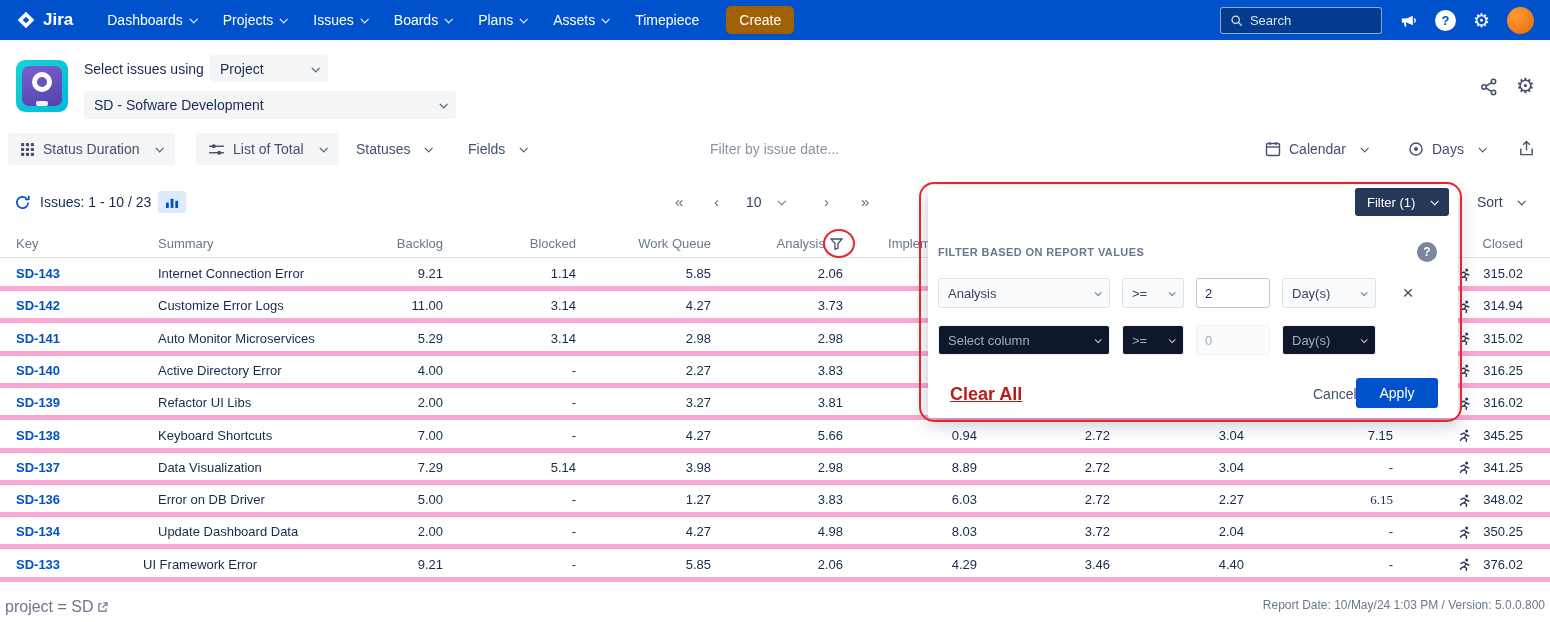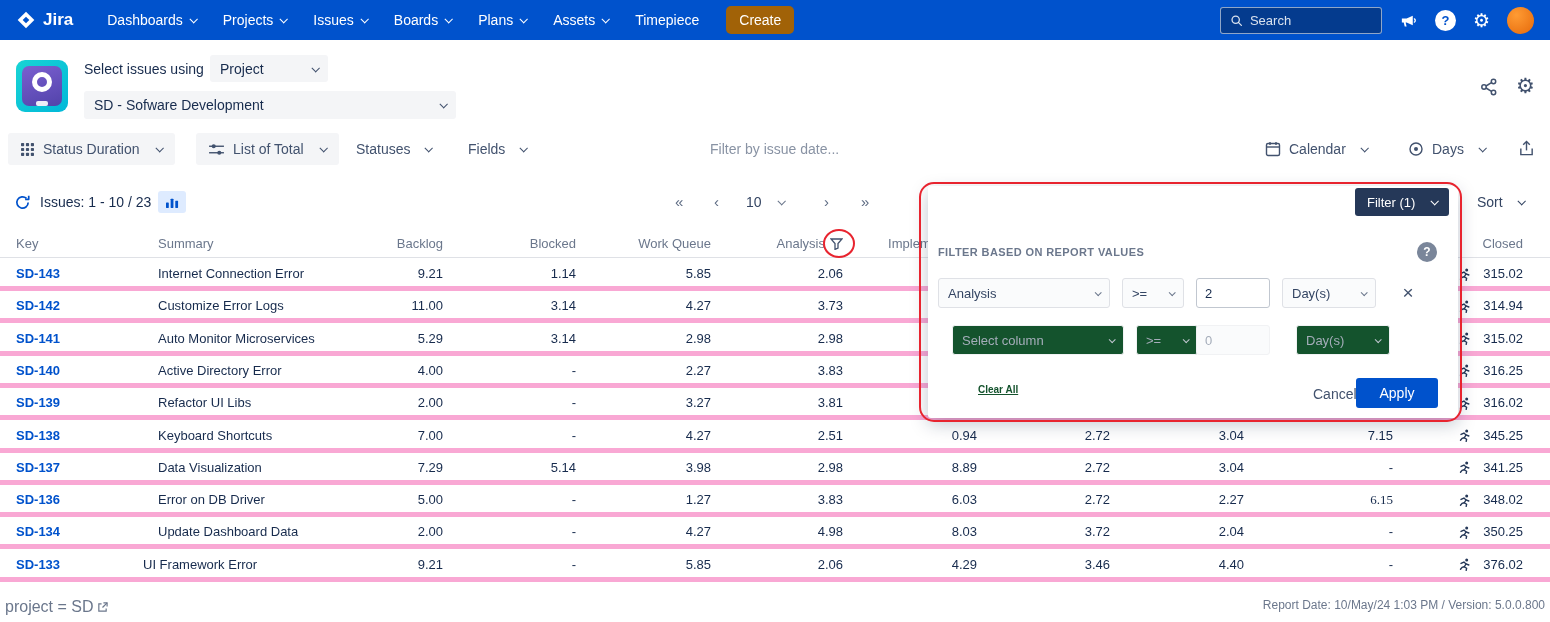--- a/index.html
+++ b/index.html
@@ -76,25 +76,25 @@
              color:#fff; font-size:12px; font-weight:bold; display:flex; align-items:center; justify-content:center; cursor:pointer; }
   .fp-row { position:absolute; left:0; width:530px; height:30px; }
   .sel { position:absolute; top:0; height:30px; background:#FAFBFC; border:1px solid #DFE1E6; border-radius:3px;
          display:flex; align-items:center; justify-content:space-between; padding:0 9px; font-size:13px;
          color:#344563; cursor:pointer; }
   .sel .chev { width:5px; height:5px; color:#6B778C; }
   .fp-input { position:absolute; left:268px; top:0; width:74px; height:30px; border:1px solid #C1C7D0;
               border-radius:3px; padding:0 8px; font-size:13px; font-family:inherit; color:#172B4D; }
   .fp-x { position:absolute; left:468px; top:2px; width:24px; height:26px; font-size:19px; color:#42526E;
           display:flex; align-items:center; justify-content:center; cursor:pointer; }
-  .fp-row.off .sel { background:#14532d; border-color:#F1F2F4; color:#A5ADBA;margin-left:14px; }
+  .fp-row.off .sel { background:#0f172a; border-color:#F1F2F4; color:#A5ADBA; }
   .fp-row.off .sel .chev { color:#C1C7D0; }
   .fp-row.off .fp-input { background:#FAFBFC; border-color:#F1F2F4; color:#A5ADBA; }
-  .fp-clear { position:absolute; left:22px; top:198px; font-size:10px; font-weight:bold; color:#14532d;
-              text-decoration:underline; cursor:pointer;margin-left:28px; }
+  .fp-clear { position:absolute; left:22px; top:198px; font-size:18px; font-weight:bold; color:#b91c1c;
+              text-decoration:underline; cursor:pointer; }
   .fp-cancel { position:absolute; left:385px; top:200px; font-size:14px; color:#42526E; cursor:pointer; }
   .fp-apply { position:absolute; left:428px; top:192px; width:82px; height:30px; background:#0052CC; color:#fff;
               border:none; border-radius:3px; font-family:inherit; font-size:14px; cursor:pointer; }
 
   
   .anno-rect { position:absolute; left:919px; top:182px; width:543px; height:240px; border:2.5px solid #E8242F;
                border-radius:15px; z-index:10; pointer-events:none; }
   .anno-ellipse { position:absolute; left:823px; top:229px; width:32px; height:29px; border:2.2px solid #E8242F;
                   border-radius:50%; z-index:10; pointer-events:none; }
 
@@ -429,21 +429,21 @@
           </span>
           <span>316.02</span>
         </div>
       </div>
       <div class="trow" style="top: 161.5px;">
         <div class="td key" style="left: 16px; width: 130px;">SD-138</div>
         <div class="td" style="left: 158px; width: 250px;">Keyboard Shortcuts</div>
         <div class="td tr" style="left: 333px; width: 110px;">7.00</div>
         <div class="td tr" style="left: 466px; width: 110px;">-</div>
         <div class="td tr" style="left: 601px; width: 110px;">4.27</div>
-        <div class="td tr" style="left: 733px; width: 110px;">2.51</div>
+        <div class="td tr" style="left: 733px; width: 110px;">5.66</div>
         <div class="td tr" style="left: 867px; width: 110px;">0.94</div>
         <div class="td tr" style="left: 1000px; width: 110px;">2.72</div>
         <div class="td tr" style="left: 1134px; width: 110px;">3.04</div>
         <div class="td tr" style="left: 1283px; width: 110px;">7.15</div>
         <div class="td tr closed-cell" style="left: 1398px; width: 125px;">
           <span style="display: inline-flex;">
             <svg width="12" height="13" viewBox="0 0 12 13">
               <g fill="none" stroke="#253858" stroke-width="1.4" stroke-linecap="round">
                 <path d="M2 5.4l3-1.4 2 1.9 2.8 1.1"></path>
                 <path d="M7 6l-1.7 2.7 2.3 1.6-.4 2.1"></path>

